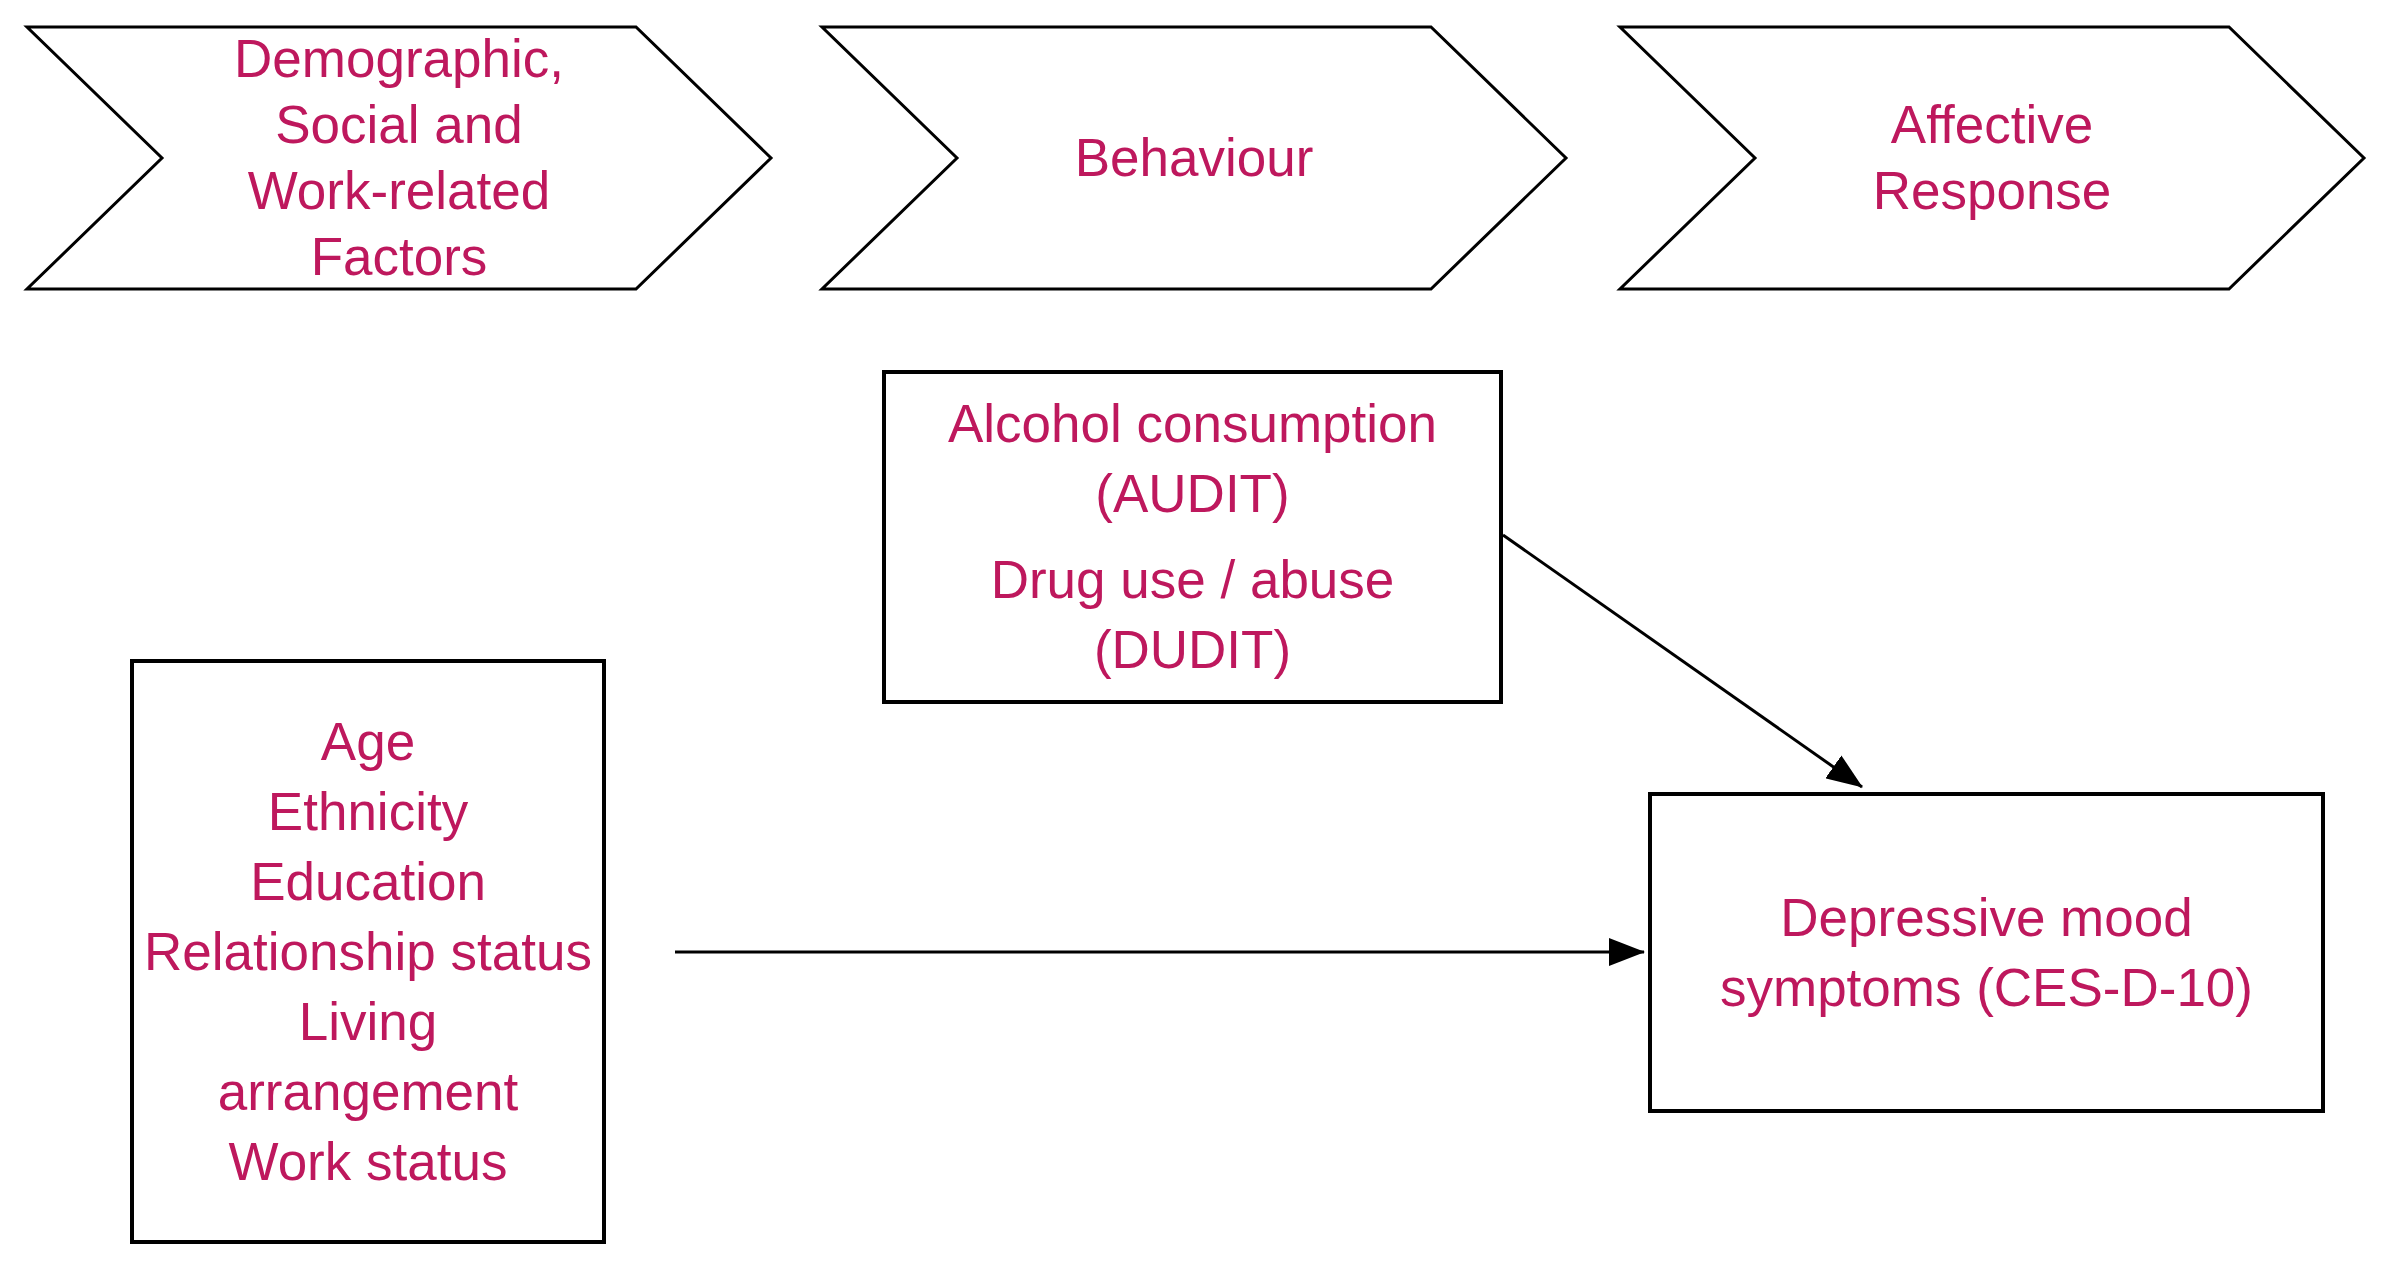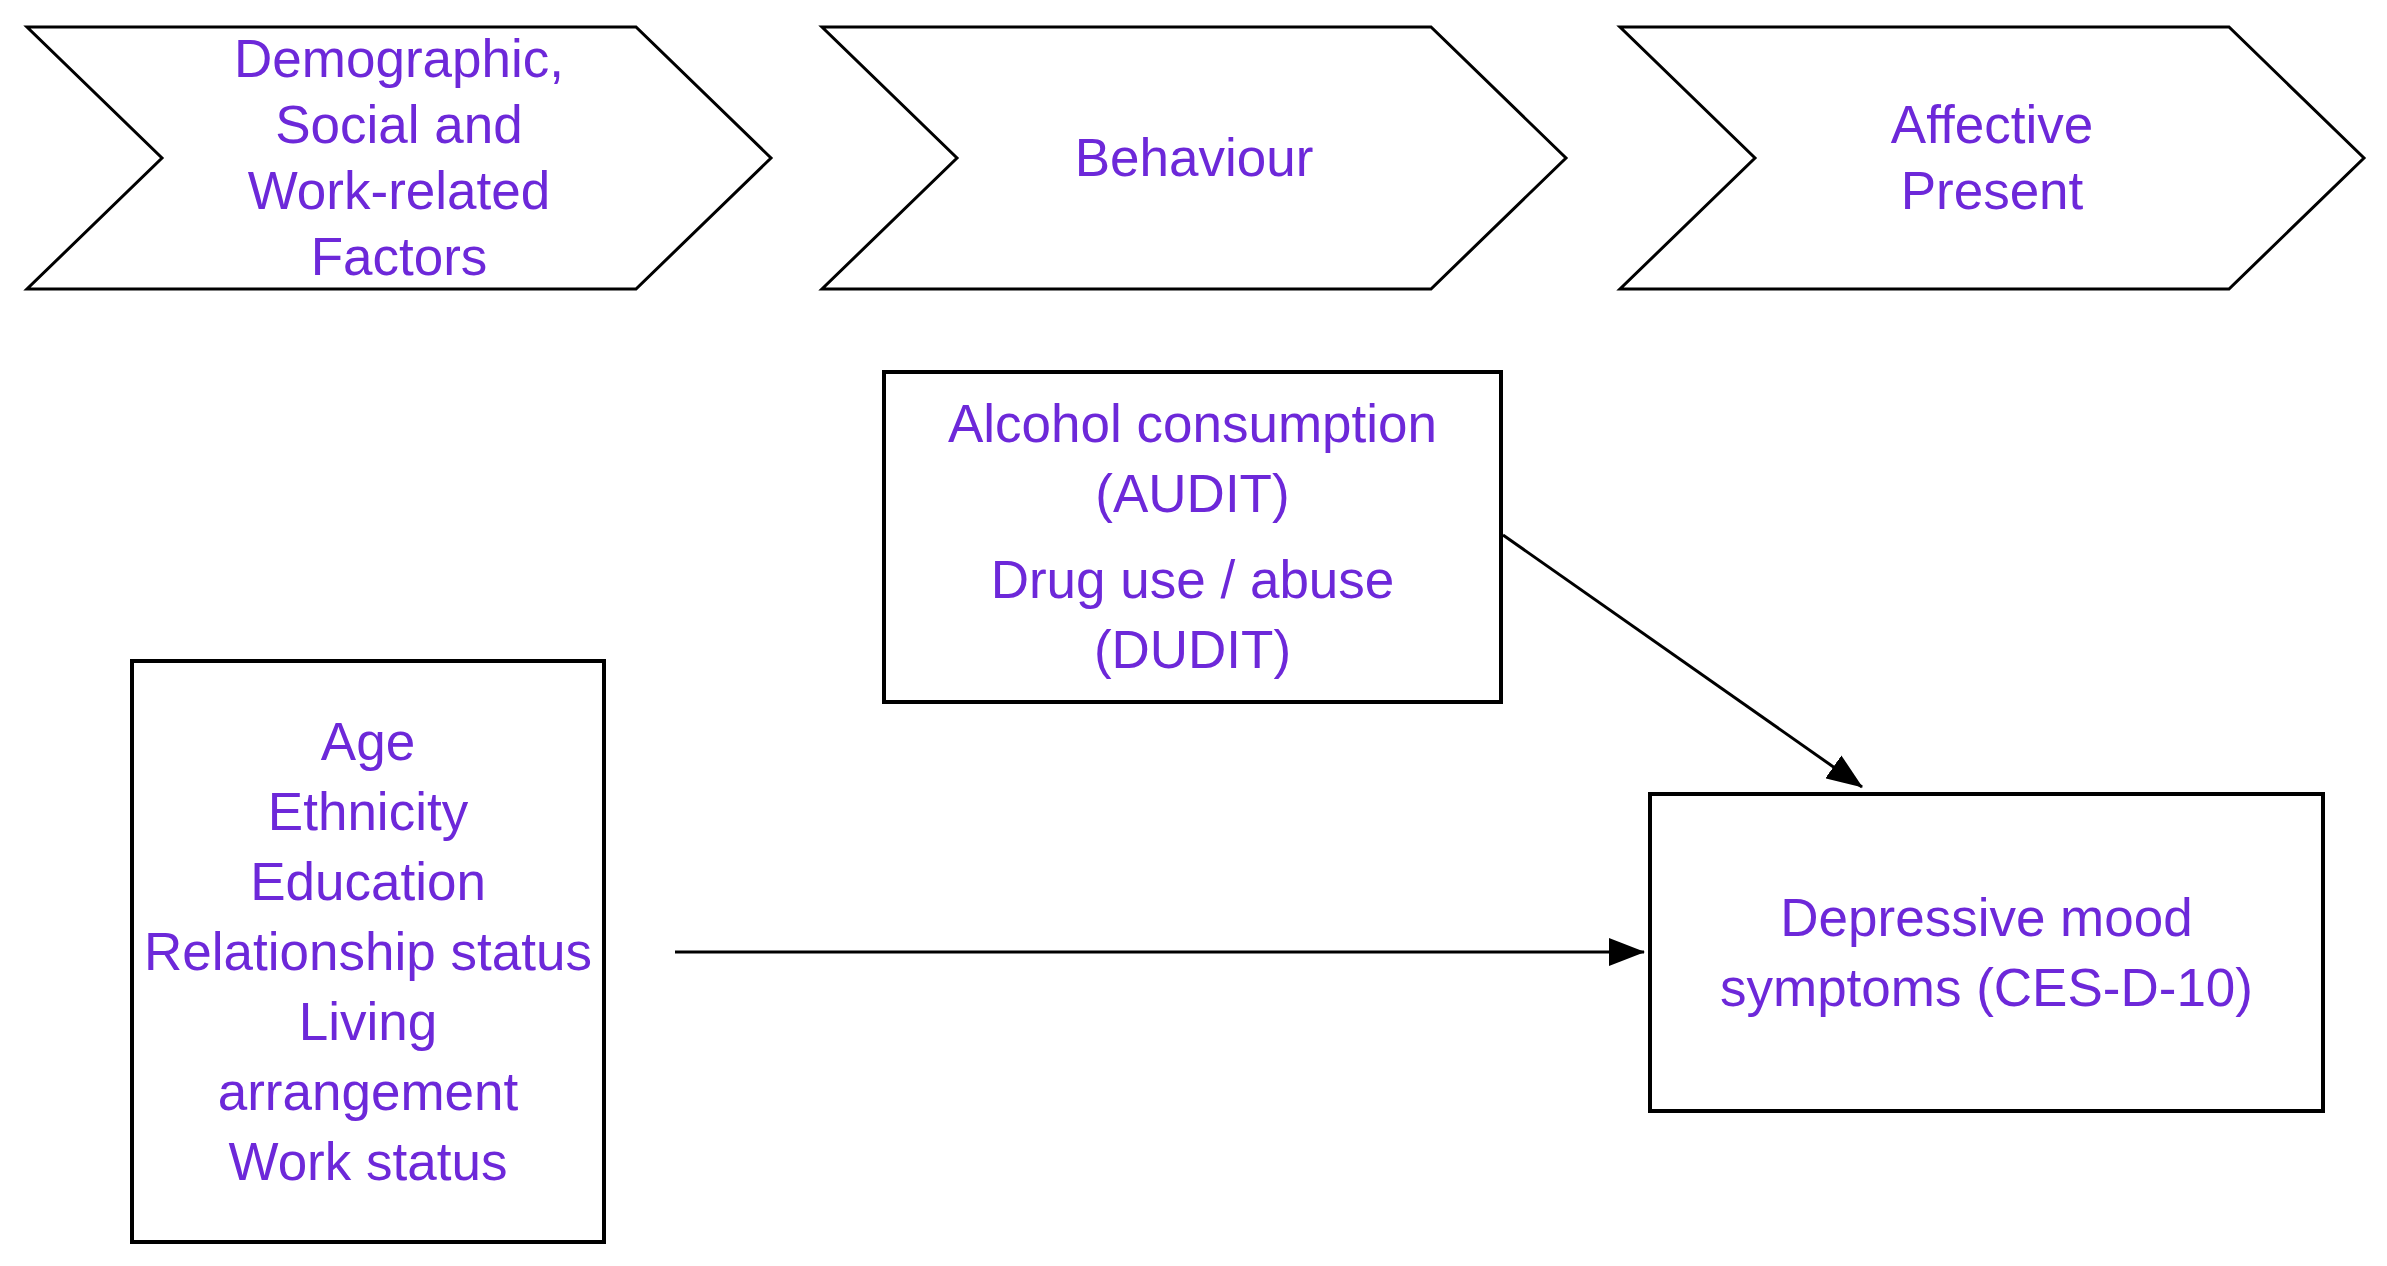--- a/index.html
+++ b/index.html
@@ -6,21 +6,21 @@
     margin: 0;
     padding: 0;
     background: #ffffff;
   }
   .canvas {
     position: relative;
     width: 2387px;
     height: 1266px;
     background: #ffffff;
     font-family: "Liberation Sans", "DejaVu Sans", sans-serif;
-    color: #6d28d9;
+    color: #be185d;
     overflow: hidden;
   }
   .chevron {
     position: absolute;
     top: 25px;
     width: 748px;
     height: 266px;
   }
   .chevron svg {
     position: absolute;
@@ -84,21 +84,21 @@
       <polygon points="2,2 611,2 746,133 611,264 2,264 137,133" fill="#ffffff" stroke="#000000" stroke-width="3" stroke-linejoin="miter"></polygon>
     </svg>
     <div class="label">Behaviour</div>
   </div>
 
   <div class="chevron" style="left:1618px">
     <svg viewBox="0 0 748 266" aria-hidden="true">
       <polygon points="2,2 611,2 746,133 611,264 2,264 137,133" fill="#ffffff" stroke="#000000" stroke-width="3" stroke-linejoin="miter"></polygon>
     </svg>
     <div class="label">Affective
-Present</div>
+Response</div>
   </div>
 
   <div class="fig-box" id="box-behaviour">
     <div>Alcohol consumption
 (AUDIT)</div>
     <div>Drug use / abuse
 (DUDIT)</div>
   </div>
 
   <div class="fig-box" id="box-demographics">

